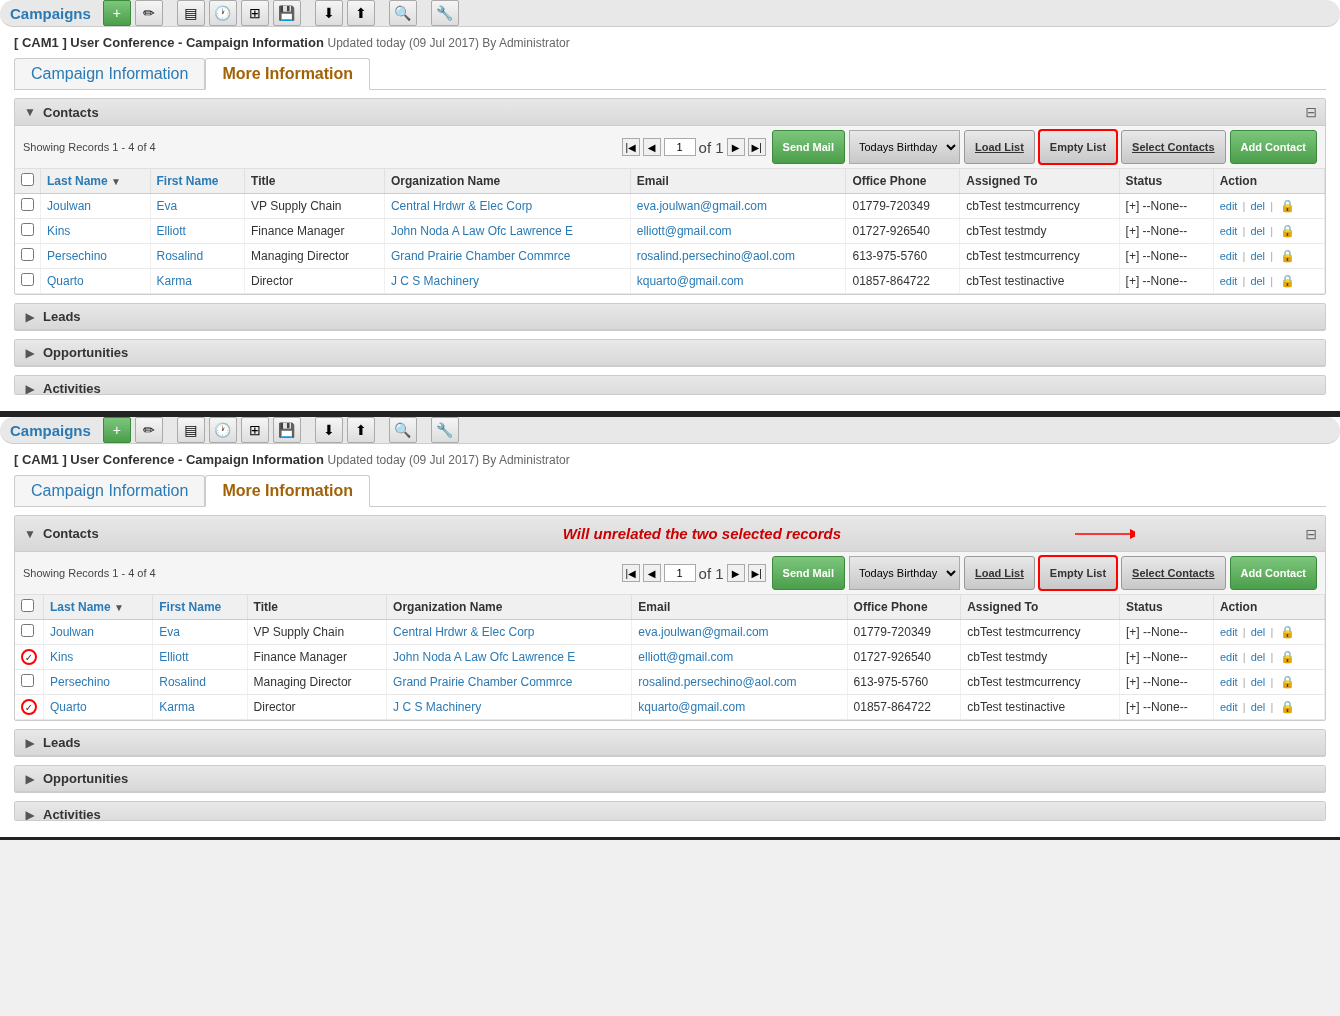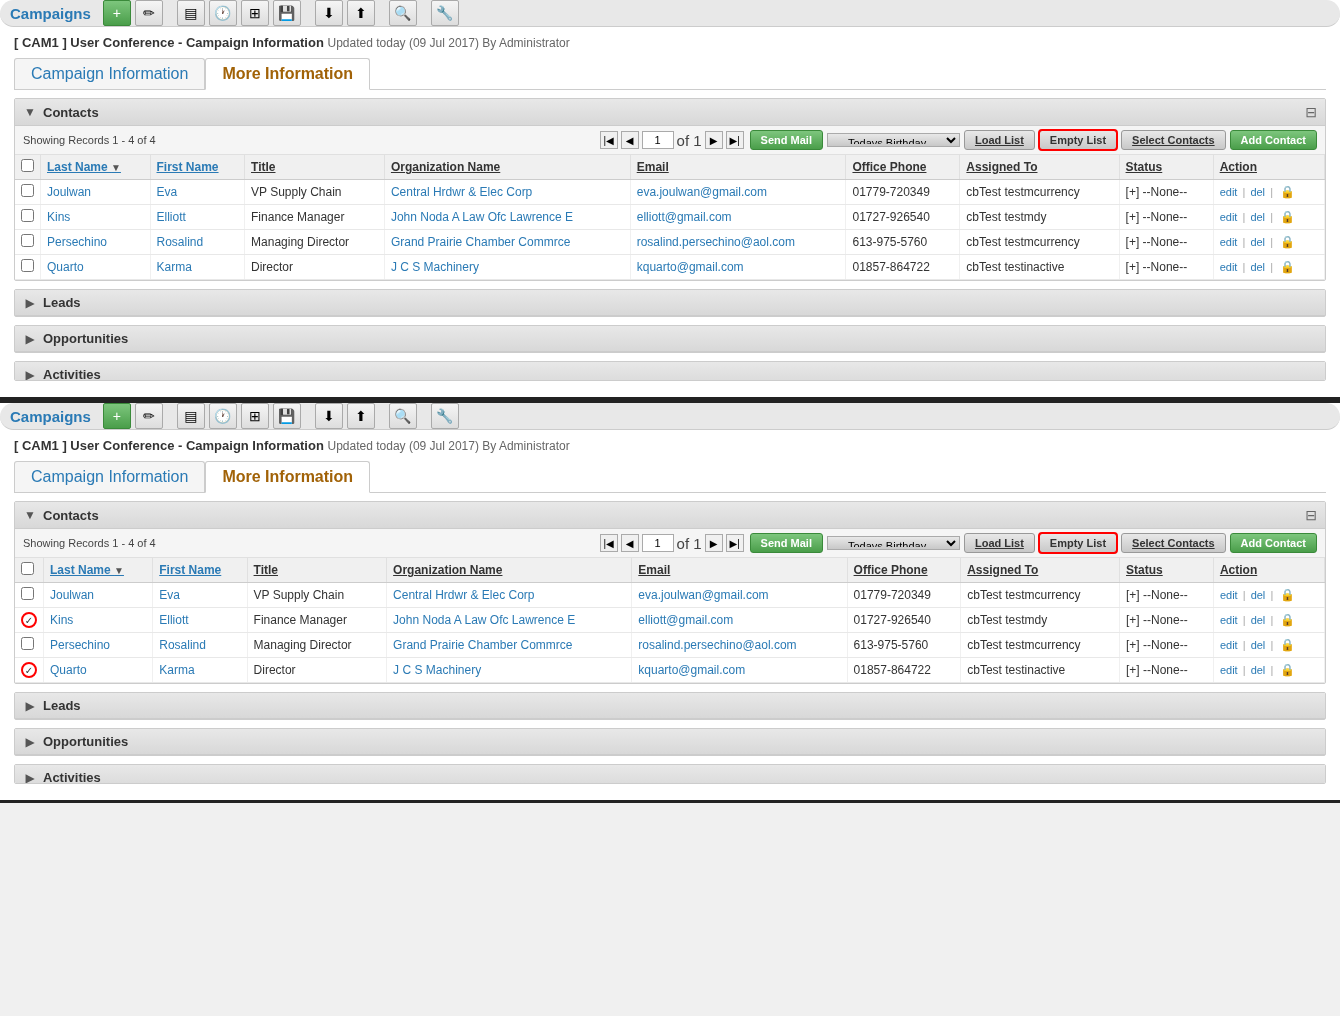--- a/index.html
+++ b/index.html
@@ -207,45 +207,44 @@
       border-color: #999;
       color: #333;
     }
 
     .select-dropdown {
       display: flex;
       align-items: center;
     }
 
     .select-dropdown select {
-      padding: 2px 16px;
+      padding: 2px 5px;
       border: 1px solid #aaa;
       background: linear-gradient(to bottom, #e8e8e8, #c8c8c8);
       font-size: 11px;
-      height: 14px;
+      height: 34px;
     }
 
     table {
       width: 100%;
       border-collapse: collapse;
       font-size: 12px;
     }
 
     thead tr {
       background: #f0f0f0;
     }
 
     th {
       padding: 4px 6px;
       border-bottom: 1px solid #ccc;
       border-right: 1px solid #e0e0e0;
       text-align: left;
       font-weight: bold;
       color: #333;
-      text-decoration: underline;
     }
 
     td {
       padding: 4px 6px;
       border-bottom: 1px solid #e8e8e8;
       border-right: 1px solid #f0f0f0;
       vertical-align: middle;
     }
 
     .link-blue { color: #2a7ab5; text-decoration: none; cursor: pointer; }
@@ -517,20 +516,27 @@
       <div class="tab">Campaign Information</div>
       <div class="tab active">More Information</div>
     </div>
 
     <div class="panel">
       <div class="panel-header">
         <div class="panel-header-left">
           <span class="collapse-icon">▼</span>
           <span class="panel-title">Contacts</span>
         </div>
+        <div style="position:relative; flex:1; text-align:center;">
+          <div class="annotation-text">Will unrelated the two selected records</div>
+          <svg style="position:absolute; right:170px; top:50%; transform:translateY(-50%); pointer-events:none;" width="60" height="20">
+            <line x1="0" y1="10" x2="55" y2="10" stroke="red" stroke-width="1.5"></line>
+            <polygon points="55,5 65,10 55,15" fill="red"></polygon>
+          </svg>
+        </div>
         <span style="font-size:14px; color:#666;">⊟</span>
       </div>
 
       <div class="panel-toolbar">
         <span class="records-info">Showing Records 1 - 4 of 4</span>
         <div class="pagination">
           <button class="page-btn">|◀</button>
           <button class="page-btn">◀</button>
           <input class="page-input" value="1" style="">
           <span class="page-total">of 1</span>

